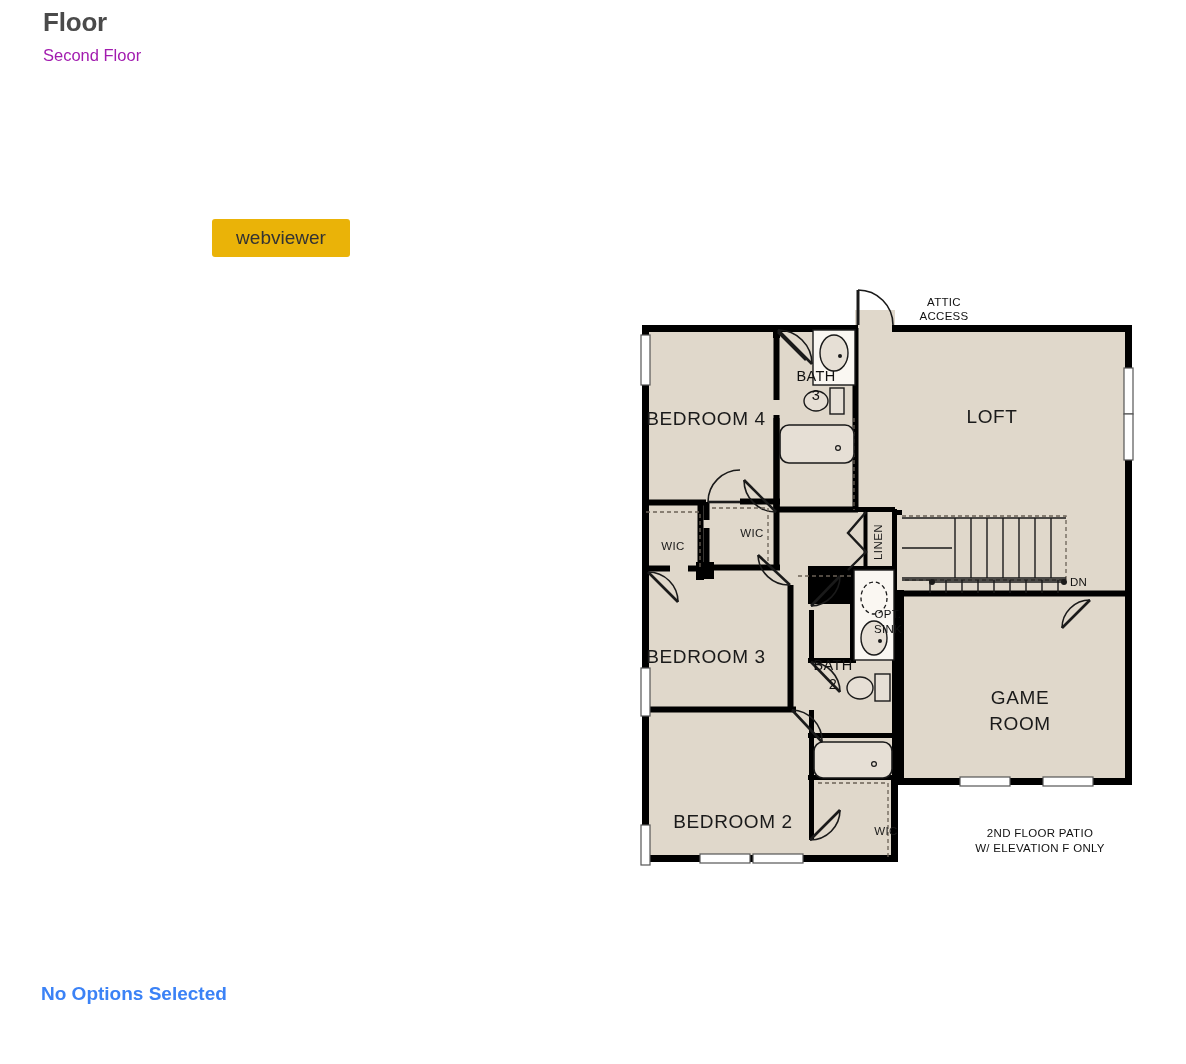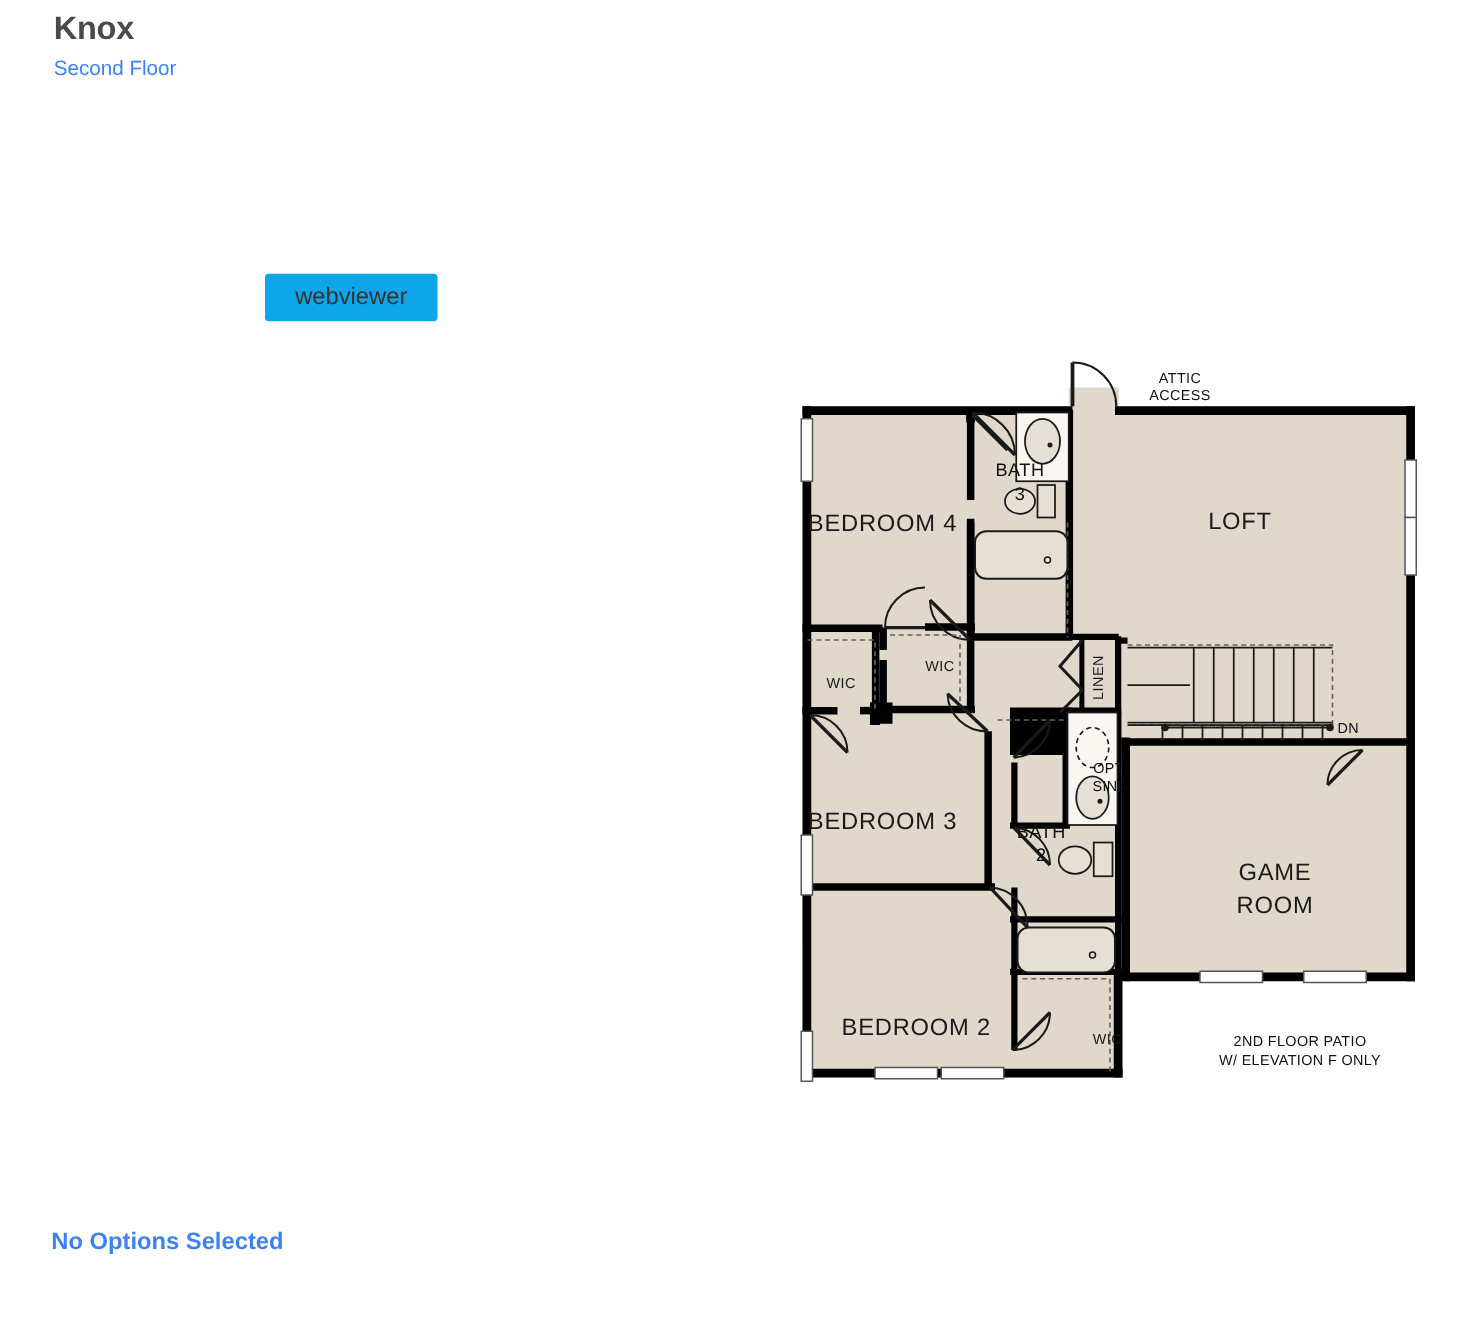--- a/index.html
+++ b/index.html
@@ -25,33 +25,33 @@
   #plan-title {
     font-size: 26px;
     font-weight: bold;
     color: #4a4a4a;
     line-height: 32px;
     letter-spacing: -0.2px;
   }
   #plan-subtitle {
     font-size: 16.5px;
     font-weight: normal;
-    color: #3b82f6;
+    color: #a21caf;
     line-height: 22px;
     margin-top: 6px;
   }
 
   
   #webviewer-badge {
     position: absolute;
     left: 212px;
     top: 219px;
     width: 138px;
     height: 38px;
-    background: #0ea5e9;
+    background: #eab308;
     border-radius: 3px;
     display: flex;
     align-items: center;
     justify-content: center;
     font-size: 19px;
     color: #333333;
   }
 
   
   #plan-footer {
@@ -102,21 +102,21 @@
     font-size: 14.5px;
     fill: #111111;
     letter-spacing: 0.4px;
     text-anchor: middle;
   }
 </style>
 </head>
 <body>
 
 <div id="plan-header">
-  <div id="plan-title">Knox</div>
+  <div id="plan-title">Floor</div>
   <div id="plan-subtitle">Second Floor</div>
 </div>
 
 <div id="webviewer-badge">webviewer</div>
 
 <div id="floorplan-wrap">
 <svg id="floorplan-svg" viewBox="0 0 570 600" xmlns="http://www.w3.org/2000/svg">
 
   <g>
 

